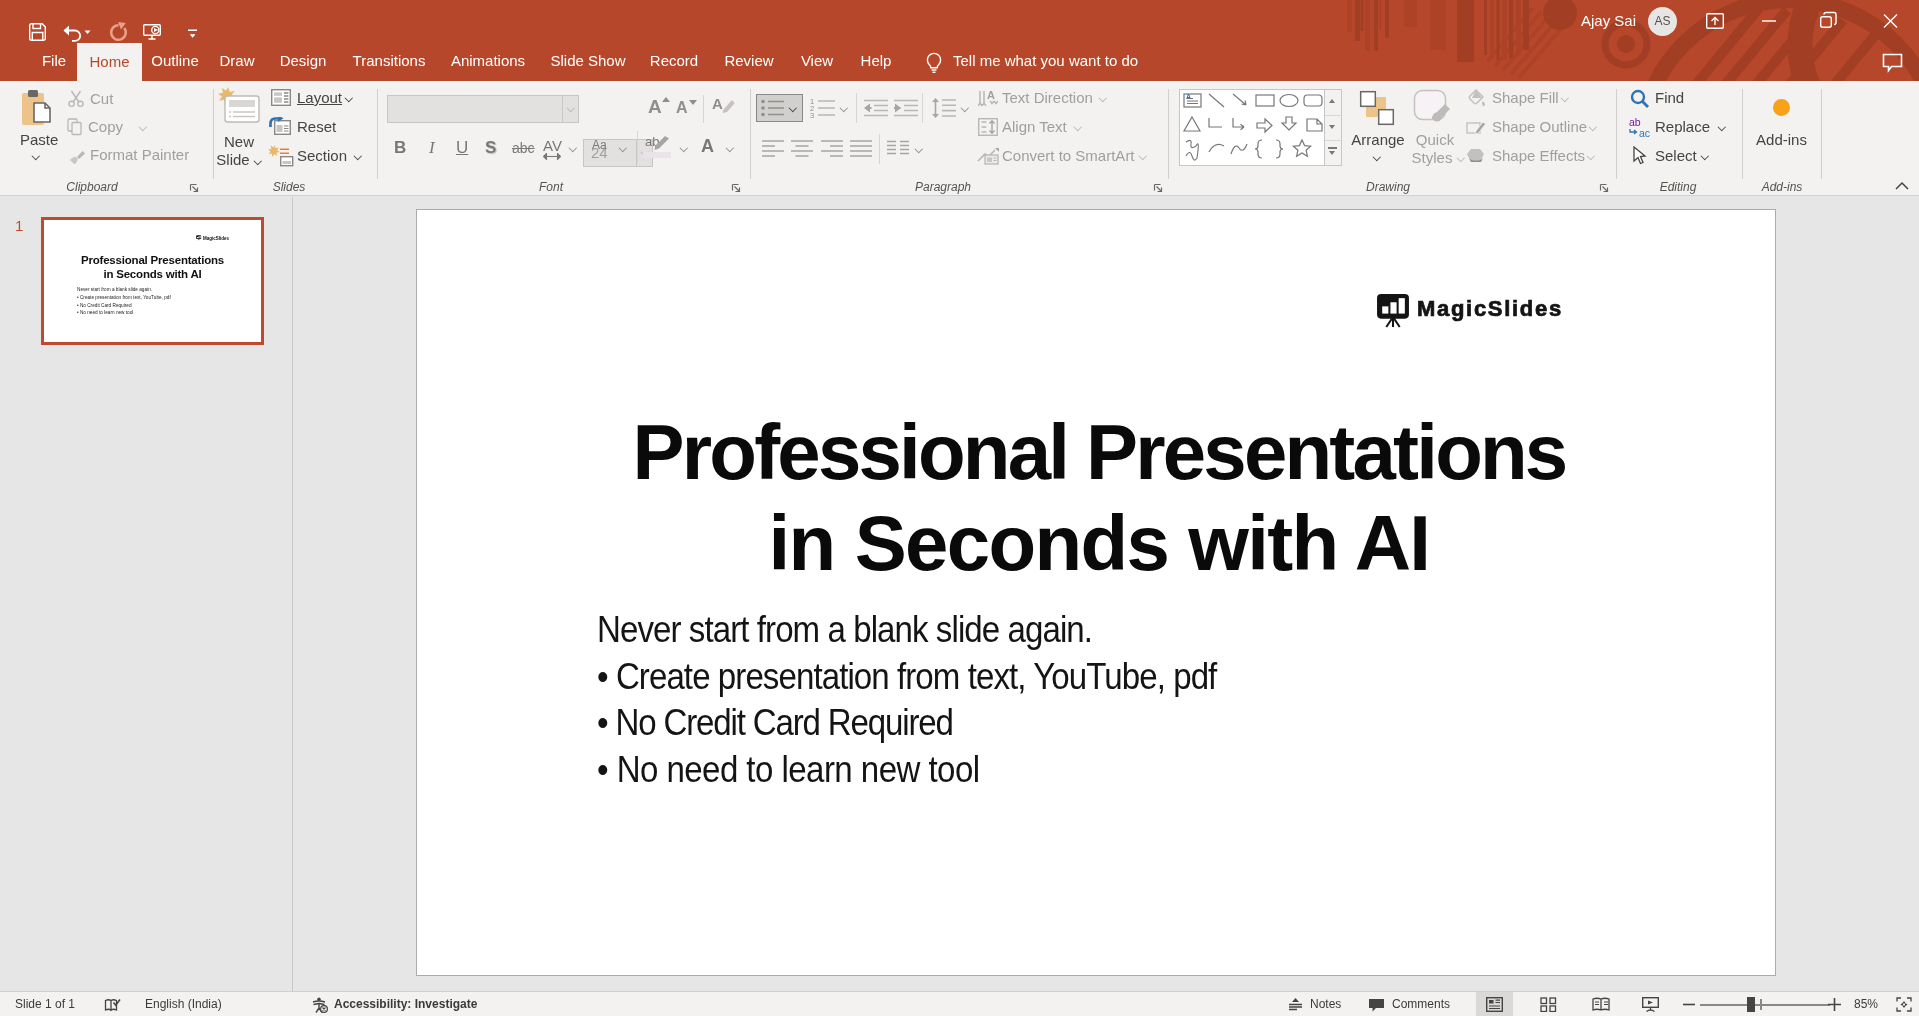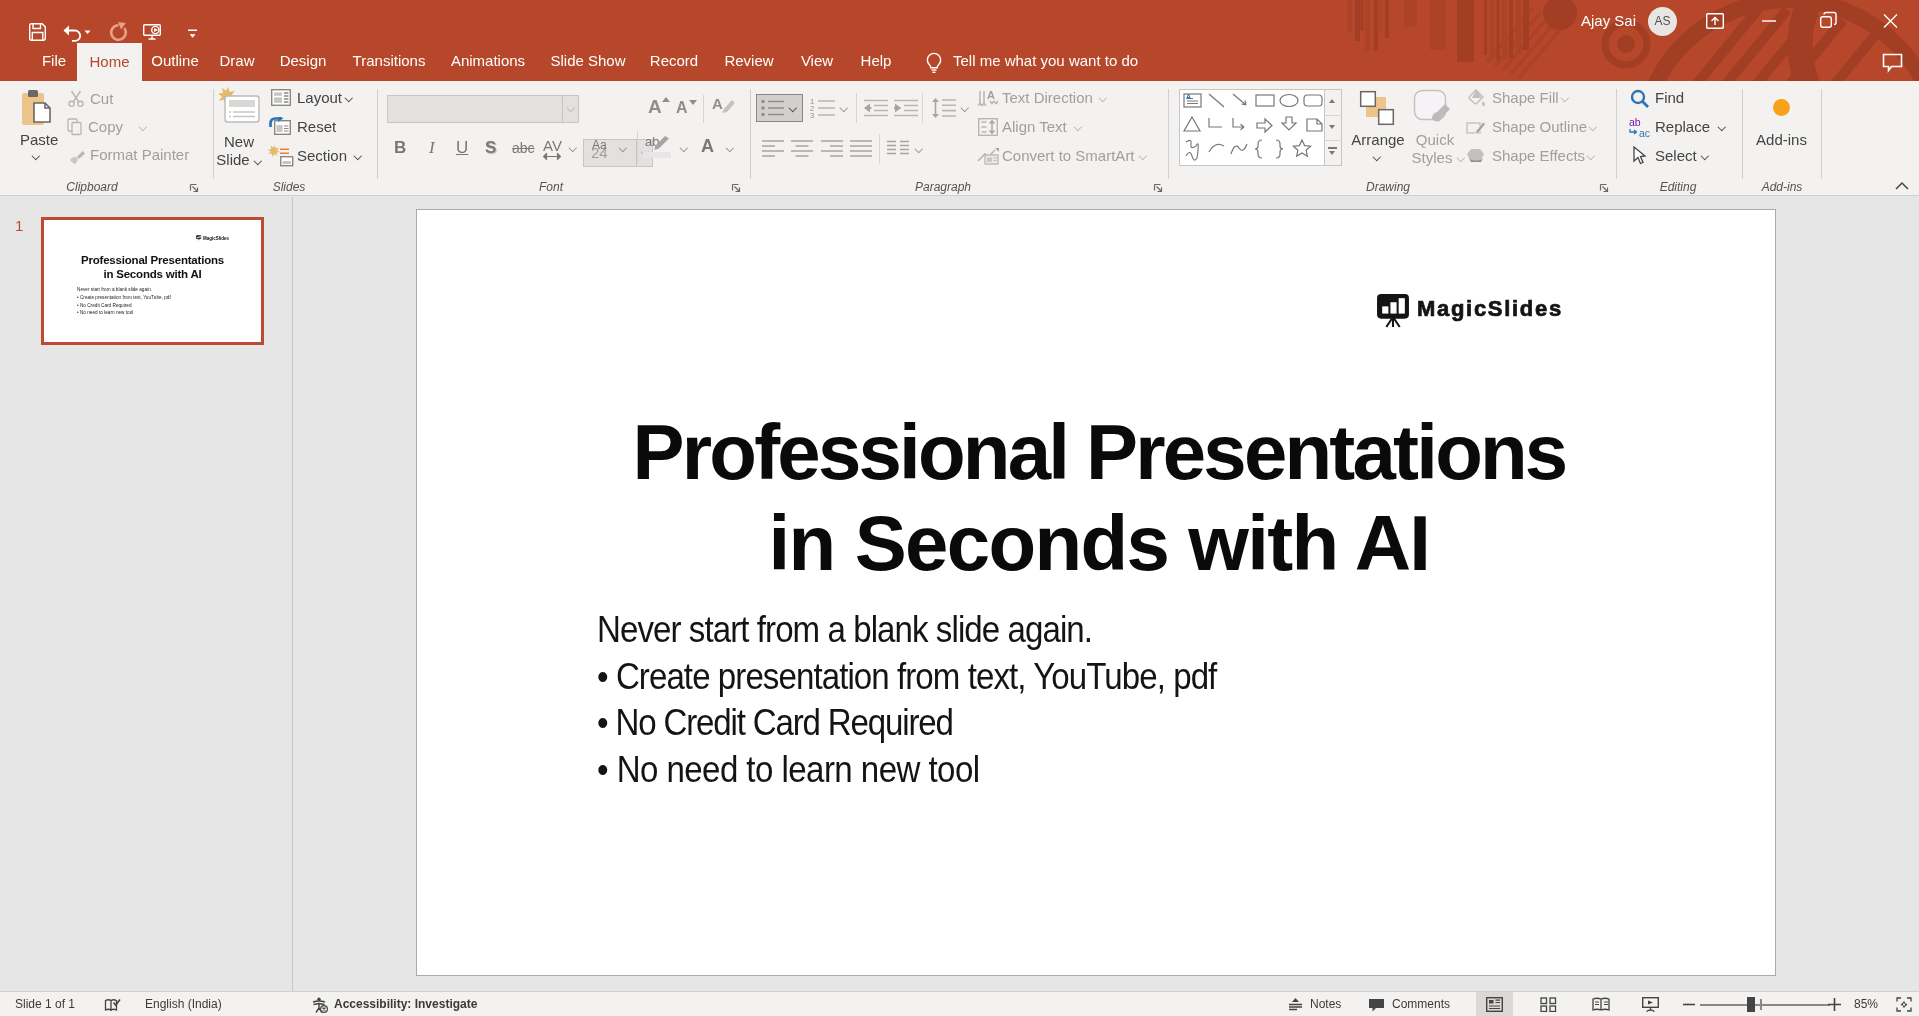--- a/index.html
+++ b/index.html
@@ -196,21 +196,21 @@
   <div class="rtext" style="position:absolute;left:210px;top:151px;width:46px;text-align:center;">Slide</div>
   <span class="cv" style="position:absolute;left:255px;top:158px;"></span>
   <svg width="20" height="17" viewBox="0 0 20 17" style="position:absolute;left:271px;top:89px;">
     <rect x="0.7" y="0.7" width="18.6" height="15.6" fill="#fff" stroke="#8A8886" stroke-width="1.4"></rect>
     <rect x="3" y="3.4" width="8" height="3.4" fill="#C8C6C4"></rect>
       <rect x="3" y="8.4" width="8" height="5.4" fill="#C8C6C4"></rect>
     <g stroke="#8A8886" stroke-width="1.3">
         <path d="M13 4 h4.4 M13 7 h4.4 M13 10 h4.4 M13 13 h4.4"></path>
       </g>
   </svg>
-  <div class="rtext" style="position:absolute;left:297px;top:89px;">Layout</div>
+  <div class="rtext" style="position:absolute;left:297px;top:89px;text-decoration:underline;">Layout</div>
   <span class="cv" style="position:absolute;left:346px;top:95px;"></span>
   <svg width="22" height="20" viewBox="0 0 22 20" style="position:absolute;left:269px;top:117px;">
     <rect x="5.7" y="3.7" width="15.6" height="13.6" fill="#fff" stroke="#8A8886" stroke-width="1.4"></rect>
     <rect x="7.5" y="8" width="6" height="7" fill="#C8C6C4"></rect>
     <g stroke="#8A8886" stroke-width="1.2">
         <path d="M15 9 h4.5 M15 11.5 h4.5 M15 14 h4.5"></path>
       </g>
     <path d="M1.5 10 v-4 a4.5 4.5 0 0 1 4.5-4.5 h3.5" fill="none" stroke="#2E74B5" stroke-width="2.7"></path>
     <path d="M9 5.3 L14.5 1.5 L9 -1.6 z" transform="translate(0,-0.2)" fill="#2E74B5"></path>
   </svg>

